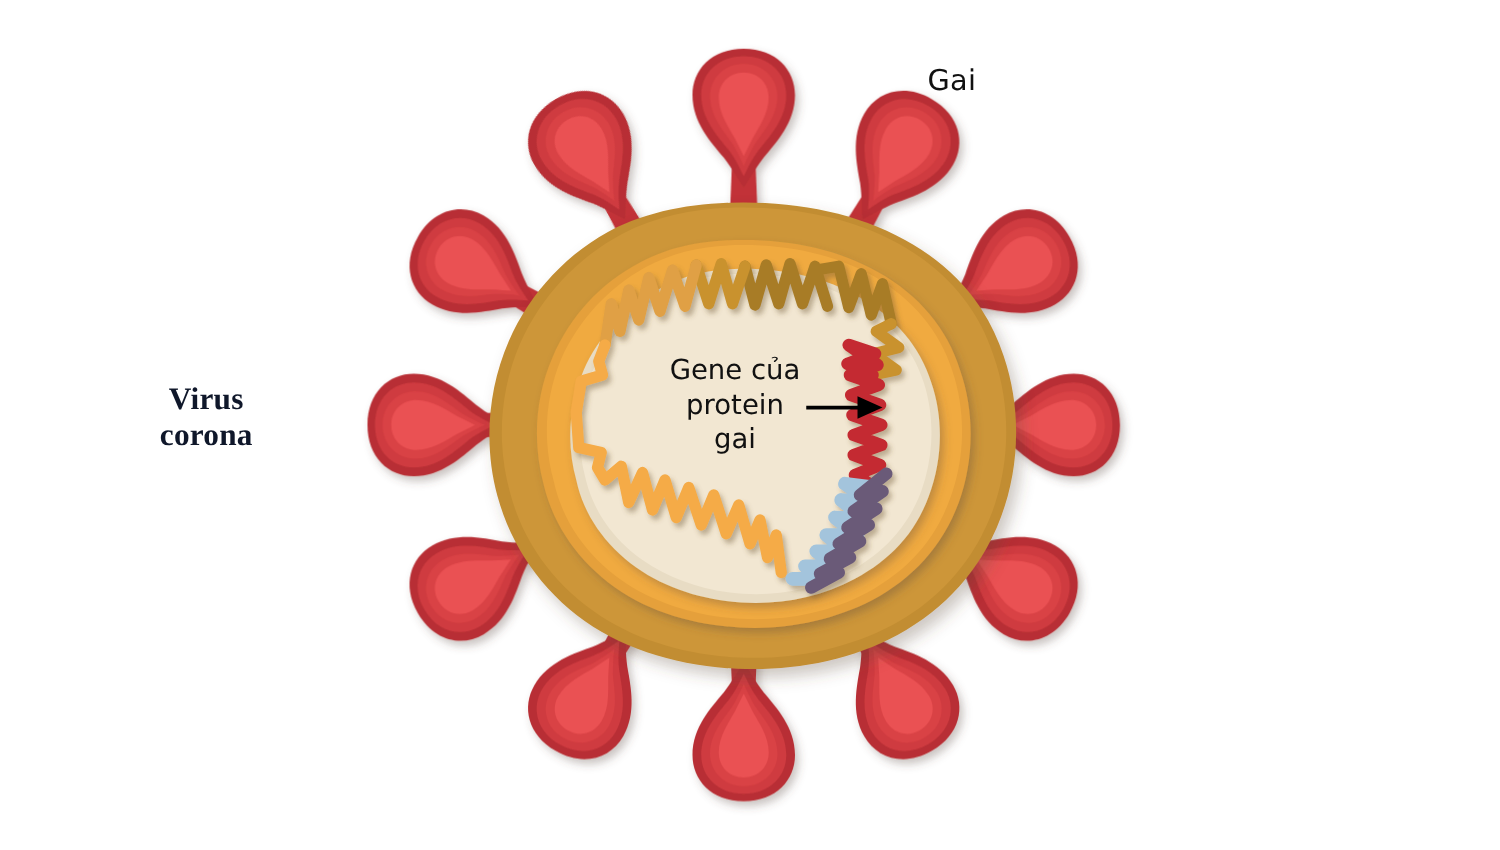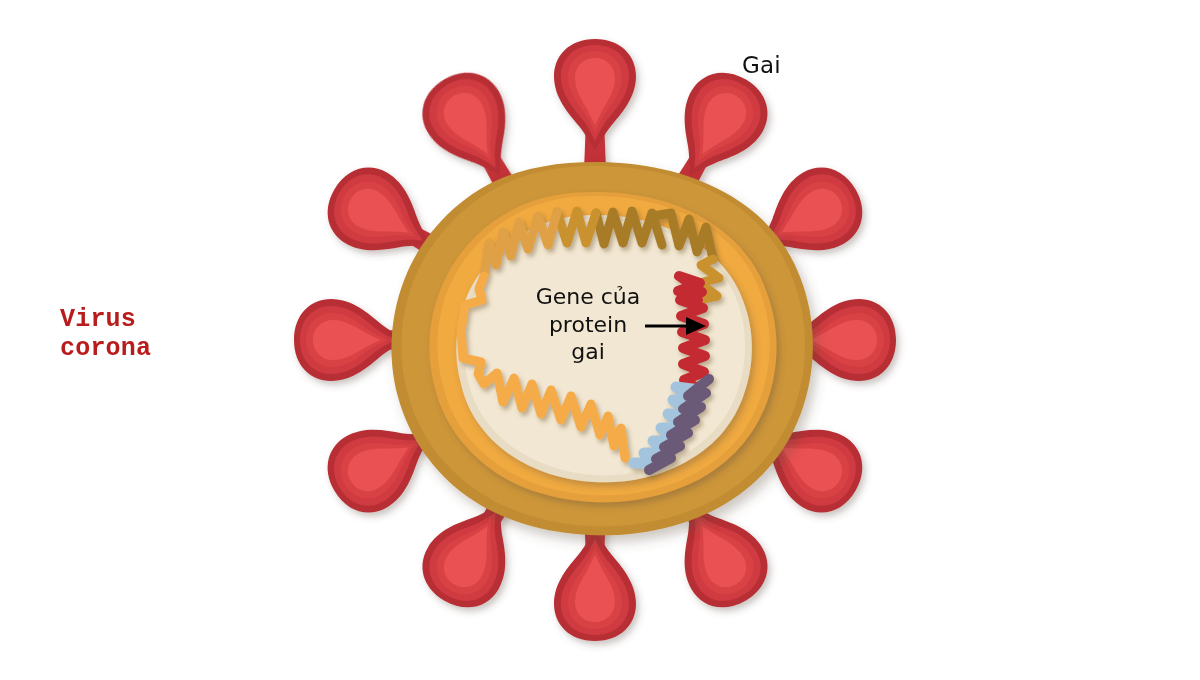--- a/index.html
+++ b/index.html
@@ -30,26 +30,26 @@
     height: 680px;
     display: block;
   }
 
   
   .label-virus {
     position: absolute;
     left: 60px;
     top: 305px;
     width: 210px;
-    text-align: left;
-    font-family: Liberation Mono, monospace;
+    text-align: center;
+    font-family: Liberation Serif, serif;
     font-weight: bold;
     font-size: 25px;
     line-height: 1.16;
-    color: #b91c1c;
+    color: #0f172a;
     letter-spacing: 0.2px;
     white-space: pre-line;
   }
 
   .label-gai {
     position: absolute;
     left: 742px;
     top: 52px;
     font-family: "DejaVu Sans", "Liberation Sans", sans-serif;
     font-weight: normal;

